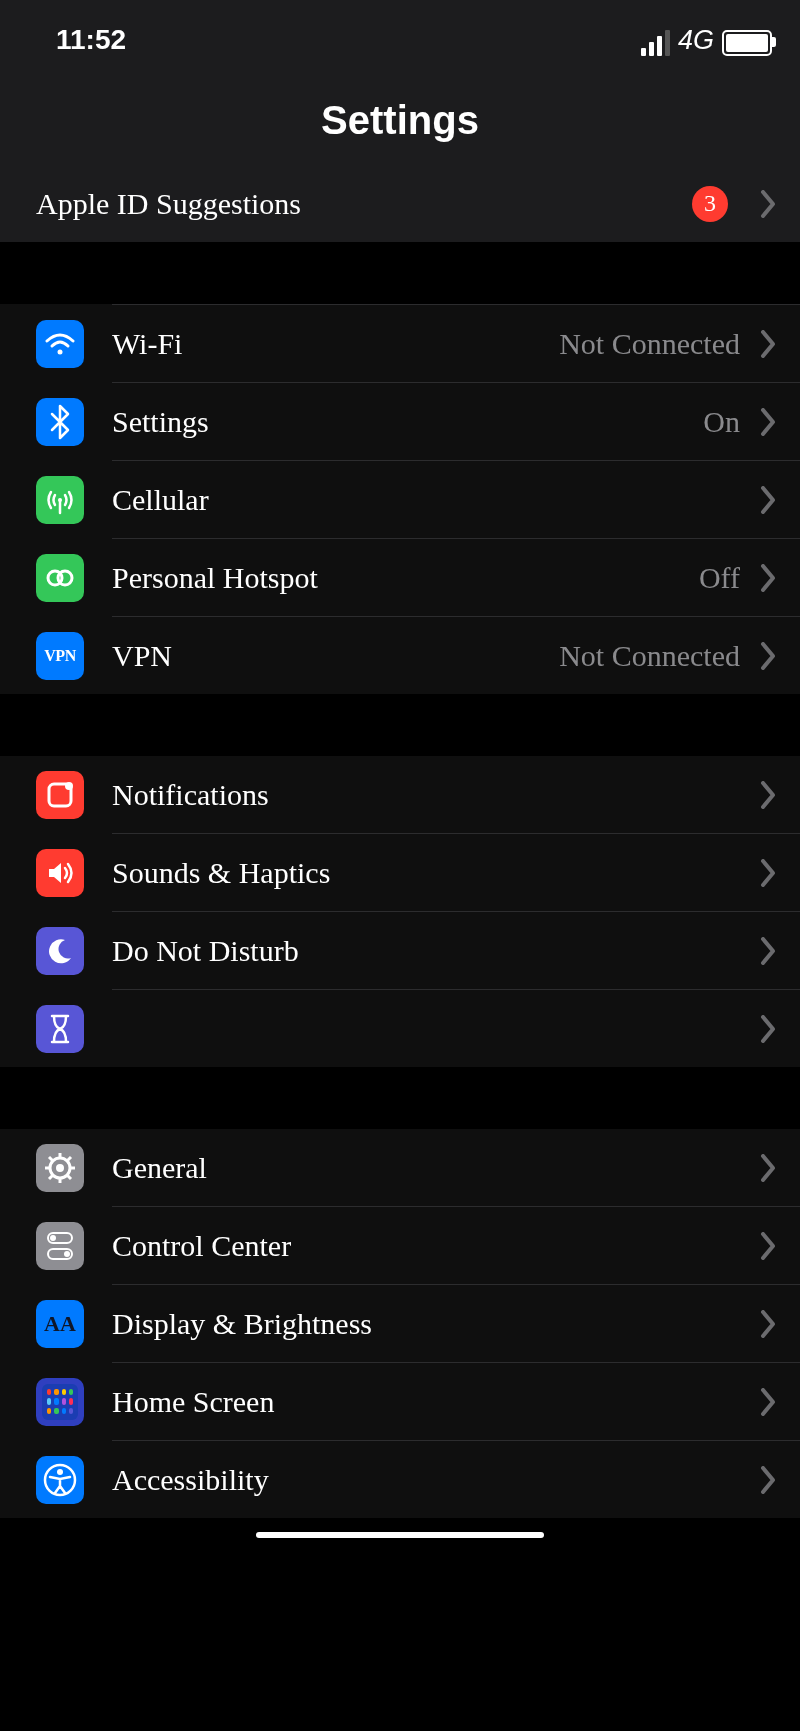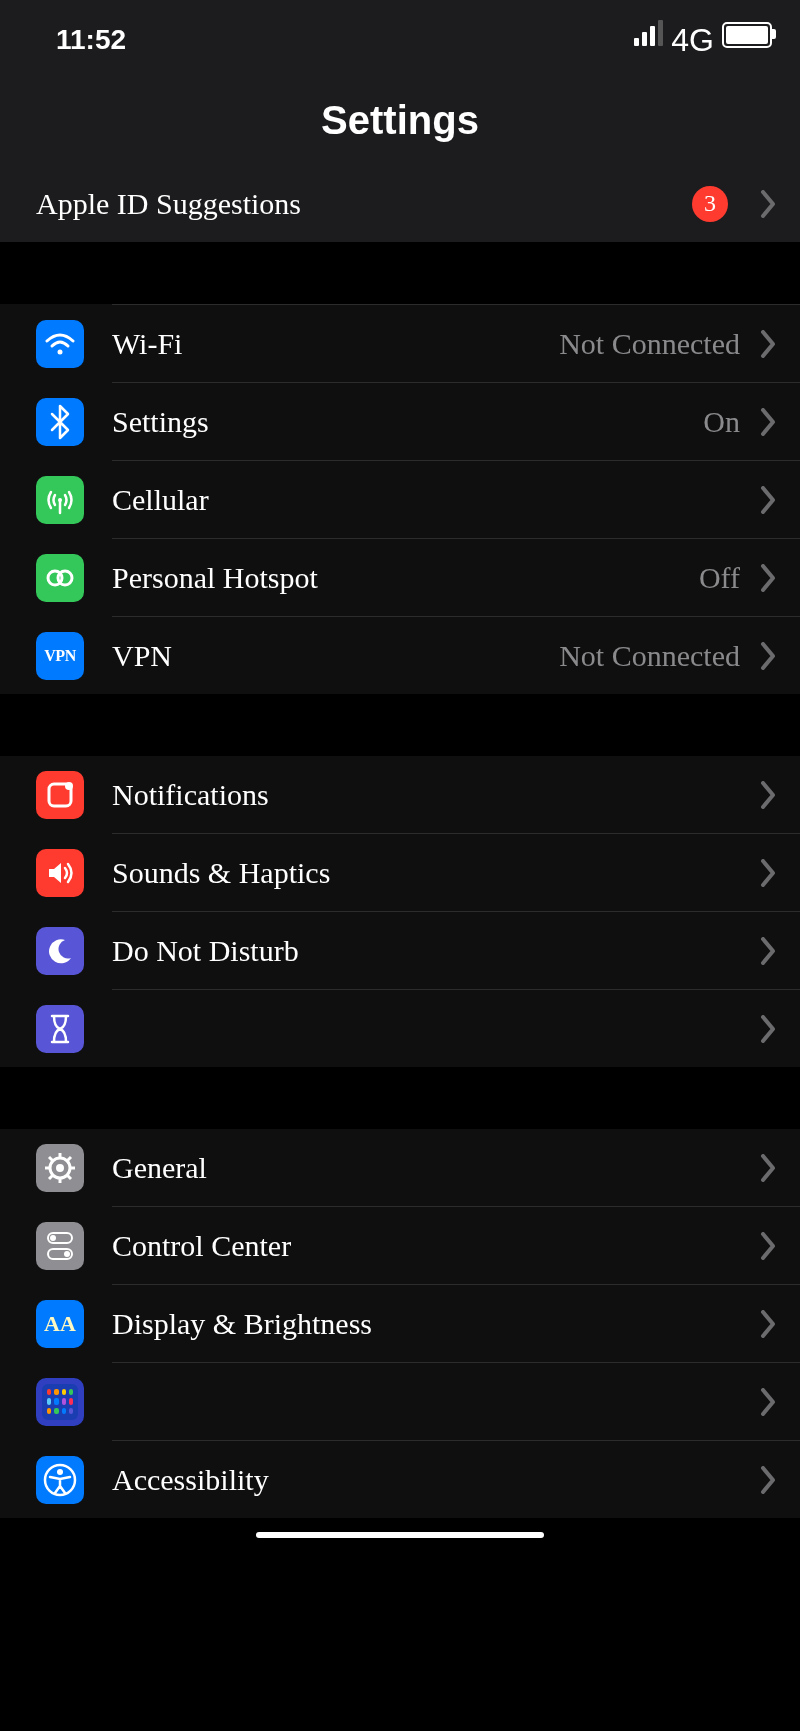--- a/index.html
+++ b/index.html
@@ -1,18 +1,18 @@
 <!DOCTYPE html>
 <html><head>
 <meta charset="utf-8">
 <style>
   html,body{margin:0;padding:0;background:#000;color:#fff;font-family:-apple-system,"Helvetica Neue",Helvetica,Arial,sans-serif;width:800px;}
   .status-bar{height:80px;display:flex;align-items:center;justify-content:space-between;padding:0 28px 0 56px;background:#1c1c1e;gap:24px;}
   .status-time{font-size:28px;font-weight:600;}
-  .status-right{display:flex;align-items:flex-start;gap:8px;font-size:32px;font-weight:500;}
+  .status-right{display:flex;align-items:flex-end;gap:8px;font-size:27px;font-weight:500;font-style:italic;}
   .signal-bars{display:inline-flex;align-items:flex-end;gap:3px;height:24px;}
   .signal-bars span{width:5px;background:#fff;border-radius:1px;}
   .signal-bars span:nth-child(1){height:8px;}
   .signal-bars span:nth-child(2){height:14px;}
   .signal-bars span:nth-child(3){height:20px;}
   .signal-bars span:nth-child(4){height:26px;background:#555;}
   .battery{width:46px;height:22px;border:2px solid #fff;border-radius:5px;position:relative;}
   .battery::after{content:"";position:absolute;right:-6px;top:5px;width:4px;height:10px;background:#fff;border-radius:0 2px 2px 0;}
   .battery .level{position:absolute;left:2px;top:2px;bottom:2px;right:2px;background:#fff;border-radius:2px;}
   .header{background:#1c1c1e;text-align:center;font-size:40px;font-weight:600;padding:18px 0 22px;}
@@ -26,21 +26,21 @@
   .row .badge{width:36px;height:36px;border-radius:18px;background:#ff3b30;color:#fff;display:flex;align-items:center;justify-content:center;font-size:24px;font-weight:500;margin-right:26px;}
   .divider{height:1px;background:#2c2c2e;margin-left:112px;}
   .group-gap{height:62px;background:#000;}
   .toggle{width:96px;height:56px;border-radius:28px;background:#39393d;position:relative;flex:0 0 96px;}
   .toggle .knob{position:absolute;left:4px;top:4px;width:48px;height:48px;border-radius:24px;background:#fff;box-shadow:0 2px 4px rgba(0,0,0,.4);}
   .highlight{border:3px solid #e30000;box-sizing:border-box;}
   .gear-box{background:#8e8e93;}
   .orange{background:#ff9500;} .blue{background:#007aff;} .green{background:#34c759;} .vpn-blue{background:#007aff;}
   .red{background:#ff3b30;} .purple{background:#5856d6;} .gray{background:#8e8e93;}
   .vpn-text{color:#fff;font-size:16px;font-weight:700;letter-spacing:-0.5px;}
-  .aa-text{color:#fef9c3;font-size:22px;font-weight:700;}
+  .aa-text{color:#0f172a;font-size:22px;font-weight:700;}
   .home-bar{position:relative;height:6px;width:288px;background:#fff;border-radius:3px;margin:0 auto;}
   .apple-id-row{background:#1c1c1e;padding-left:36px;}
   .toggles-icon{position:relative;width:30px;height:30px;}
   .toggles-icon::before,.toggles-icon::after{content:"";position:absolute;left:2px;width:26px;height:12px;border:2px solid #fff;border-radius:7px;box-sizing:border-box;}
   .toggles-icon::before{top:1px;} .toggles-icon::after{bottom:1px;}
   .toggles-icon .d1,.toggles-icon .d2{position:absolute;width:6px;height:6px;background:#fff;border-radius:3px;}
   .toggles-icon .d1{top:4px;left:5px;} .toggles-icon .d2{bottom:4px;right:5px;}
   .app-grid{width:36px;height:36px;background:#1b3db2;border-radius:6px;display:grid;grid-template-columns:repeat(4,1fr);grid-template-rows:repeat(3,1fr);gap:3px;padding:5px;box-sizing:border-box;}
   .app-grid span{border-radius:2px;}
   .app-grid span:nth-child(1){background:#ff3b30;} .app-grid span:nth-child(2){background:#ff9500;}
@@ -320,20 +320,21 @@
           <span></span>
           <span></span>
           <span></span>
           <span></span>
           <span></span>
           <span></span>
           <span></span>
           <span></span>
         </span>
     </span>
+    <span class="label">Home Screen</span>
     <span class="spacer"></span>
     <span class="chevron">
         <svg width="18" height="28" viewBox="0 0 18 28">
           <path d="M4 2 L14 14 L4 26" stroke="#6b6b6e" stroke-width="4" fill="none" stroke-linecap="round" stroke-linejoin="round"></path>
         </svg>
       </span>
   </div>
   <div class="divider"></div>
 
   <div class="row">

